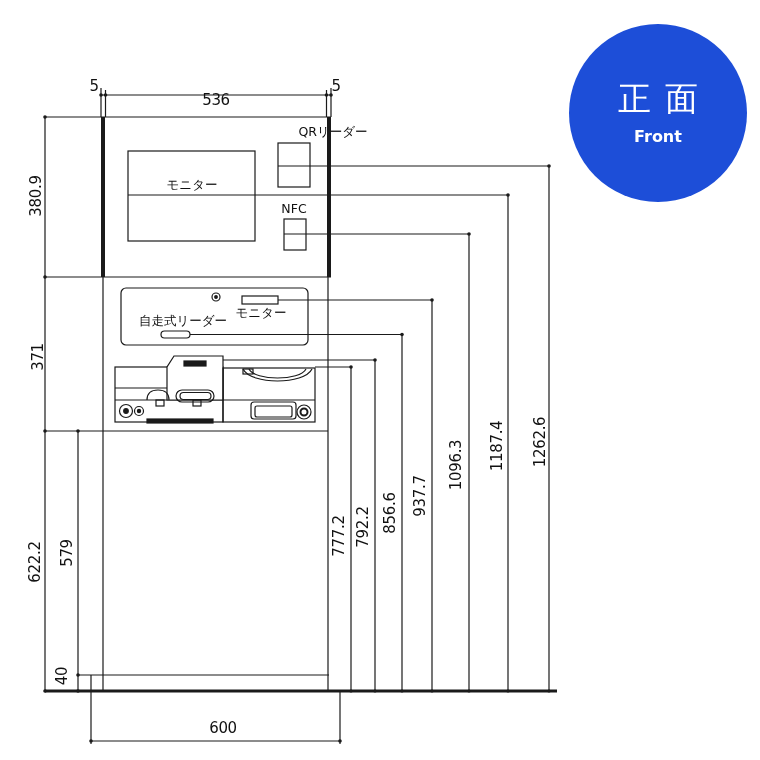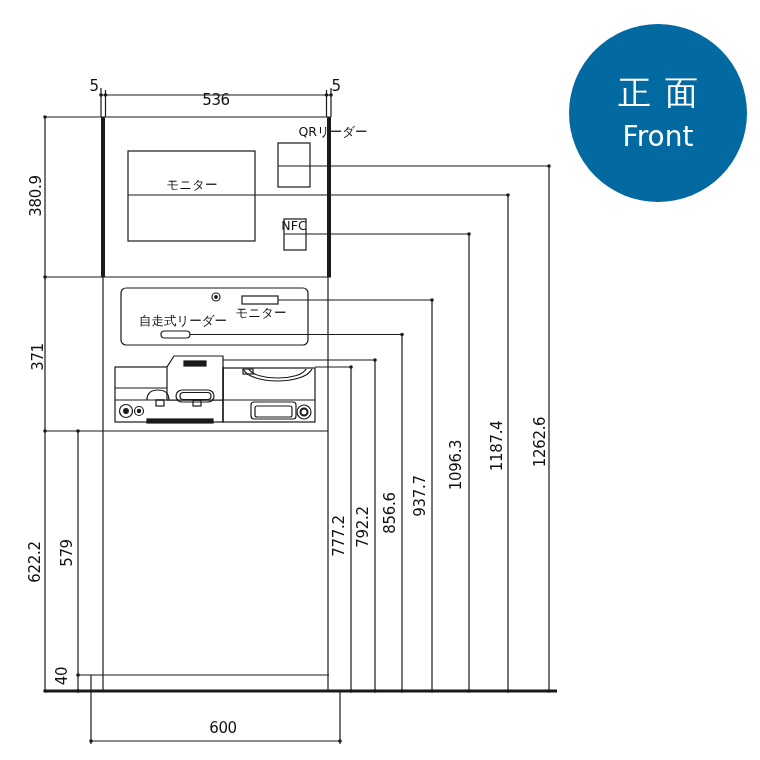--- a/index.html
+++ b/index.html
@@ -20,31 +20,31 @@
     line-height:1;
   }
   .lbl.v{transform:translate(-50%,-50%) rotate(-90deg);}
   .dim{font-size:15px;letter-spacing:-0.3px;}
   .part{font-size:12.5px;}
   .badge{
     position:absolute;
     left:569px;top:24px;
     width:178px;height:178px;
     border-radius:50%;
-    background:#0369a1;
+    background:#1d4ed8;
     display:flex;flex-direction:column;
     align-items:center;justify-content:center;
     gap:14px;
   }
   .badge .ja{
     color:#fff;font-size:33px;letter-spacing:14px;
     text-indent:14px;line-height:1;
   }
   .badge .en{
-    color:#fff;font-size:28px;font-weight:normal;line-height:1;
+    color:#fff;font-size:16px;font-weight:bold;line-height:1;
   }
 </style>
 </head>
 <body>
 
 <div class="canvas">
 
   <svg class="drawing" width="760" height="760" viewBox="0 0 760 760" fill="none" stroke="#1a1a1a" stroke-width="1.2">
 
     <g>
@@ -182,21 +182,21 @@
   <div class="lbl v dim" style="left:339px;top:536px;">777.2</div>
   <div class="lbl v dim" style="left:363px;top:527px;">792.2</div>
   <div class="lbl v dim" style="left:390px;top:513px;">856.6</div>
   <div class="lbl v dim" style="left:420px;top:496px;">937.7</div>
   <div class="lbl v dim" style="left:456px;top:465px;">1096.3</div>
   <div class="lbl v dim" style="left:497px;top:446px;">1187.4</div>
   <div class="lbl v dim" style="left:540px;top:442px;">1262.6</div>
 
   <div class="lbl part" style="left:192px;top:185px;">モニター</div>
   <div class="lbl part" style="left:292px;top:132px;margin-left:41px;">QRリーダー</div>
-  <div class="lbl part" style="left:294px;top:209px;margin-top:17px;">NFC</div>
+  <div class="lbl part" style="left:294px;top:209px;">NFC</div>
   <div class="lbl part" style="left:261px;top:313px;">モニター</div>
   <div class="lbl part" style="left:183px;top:322px;font-family:Liberation Mono, monospace;">自走式リーダー</div>
 
   <div class="badge">
     <div class="ja">正面</div>
     <div class="en">Front</div>
   </div>
 
 </div>
 

